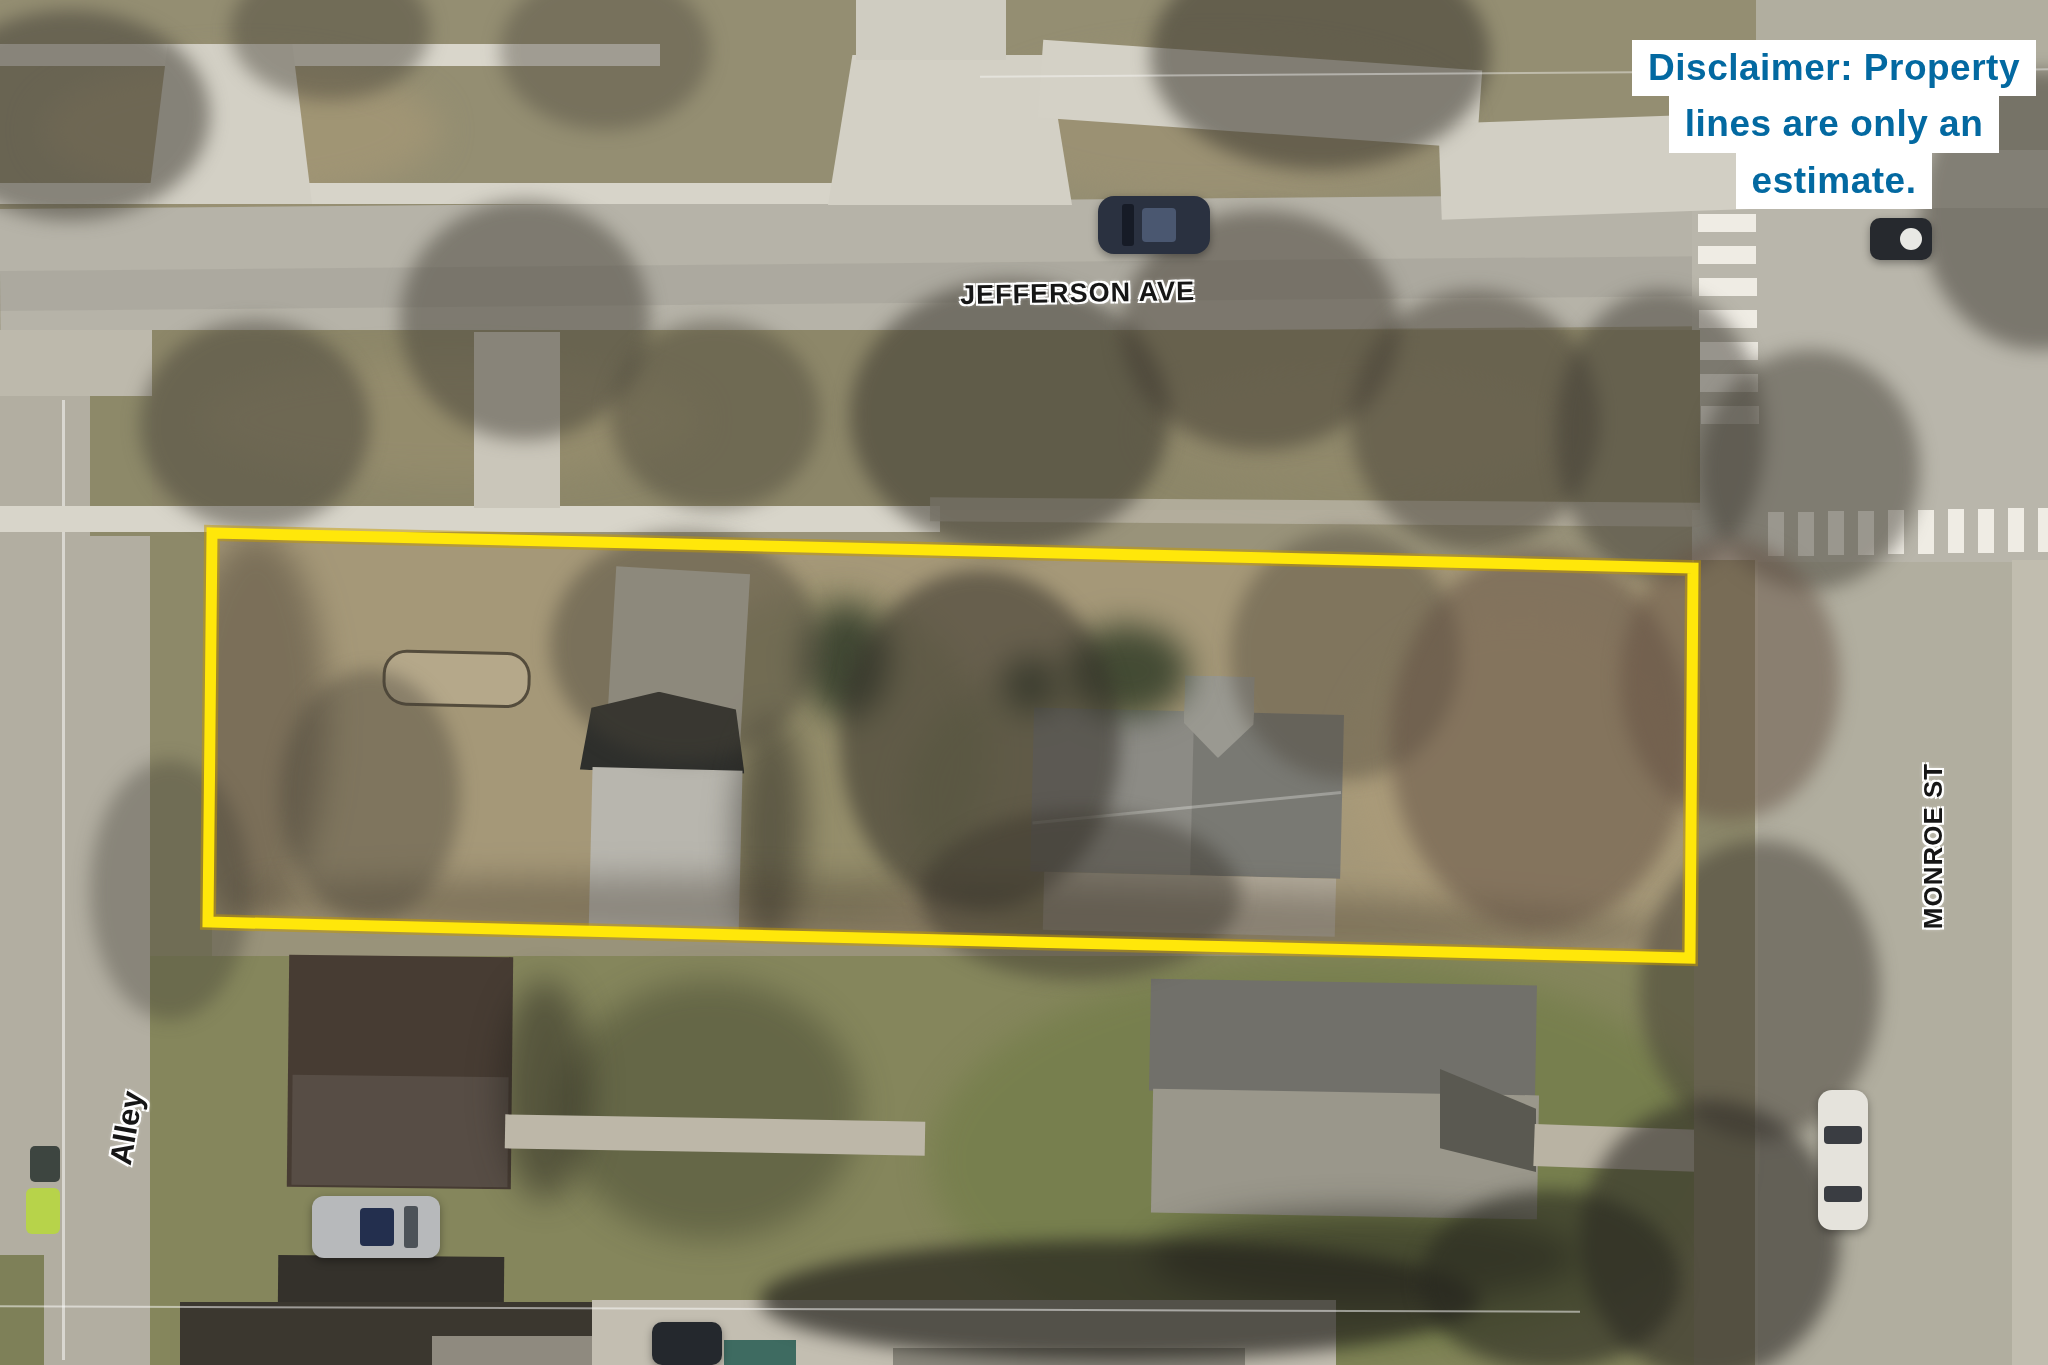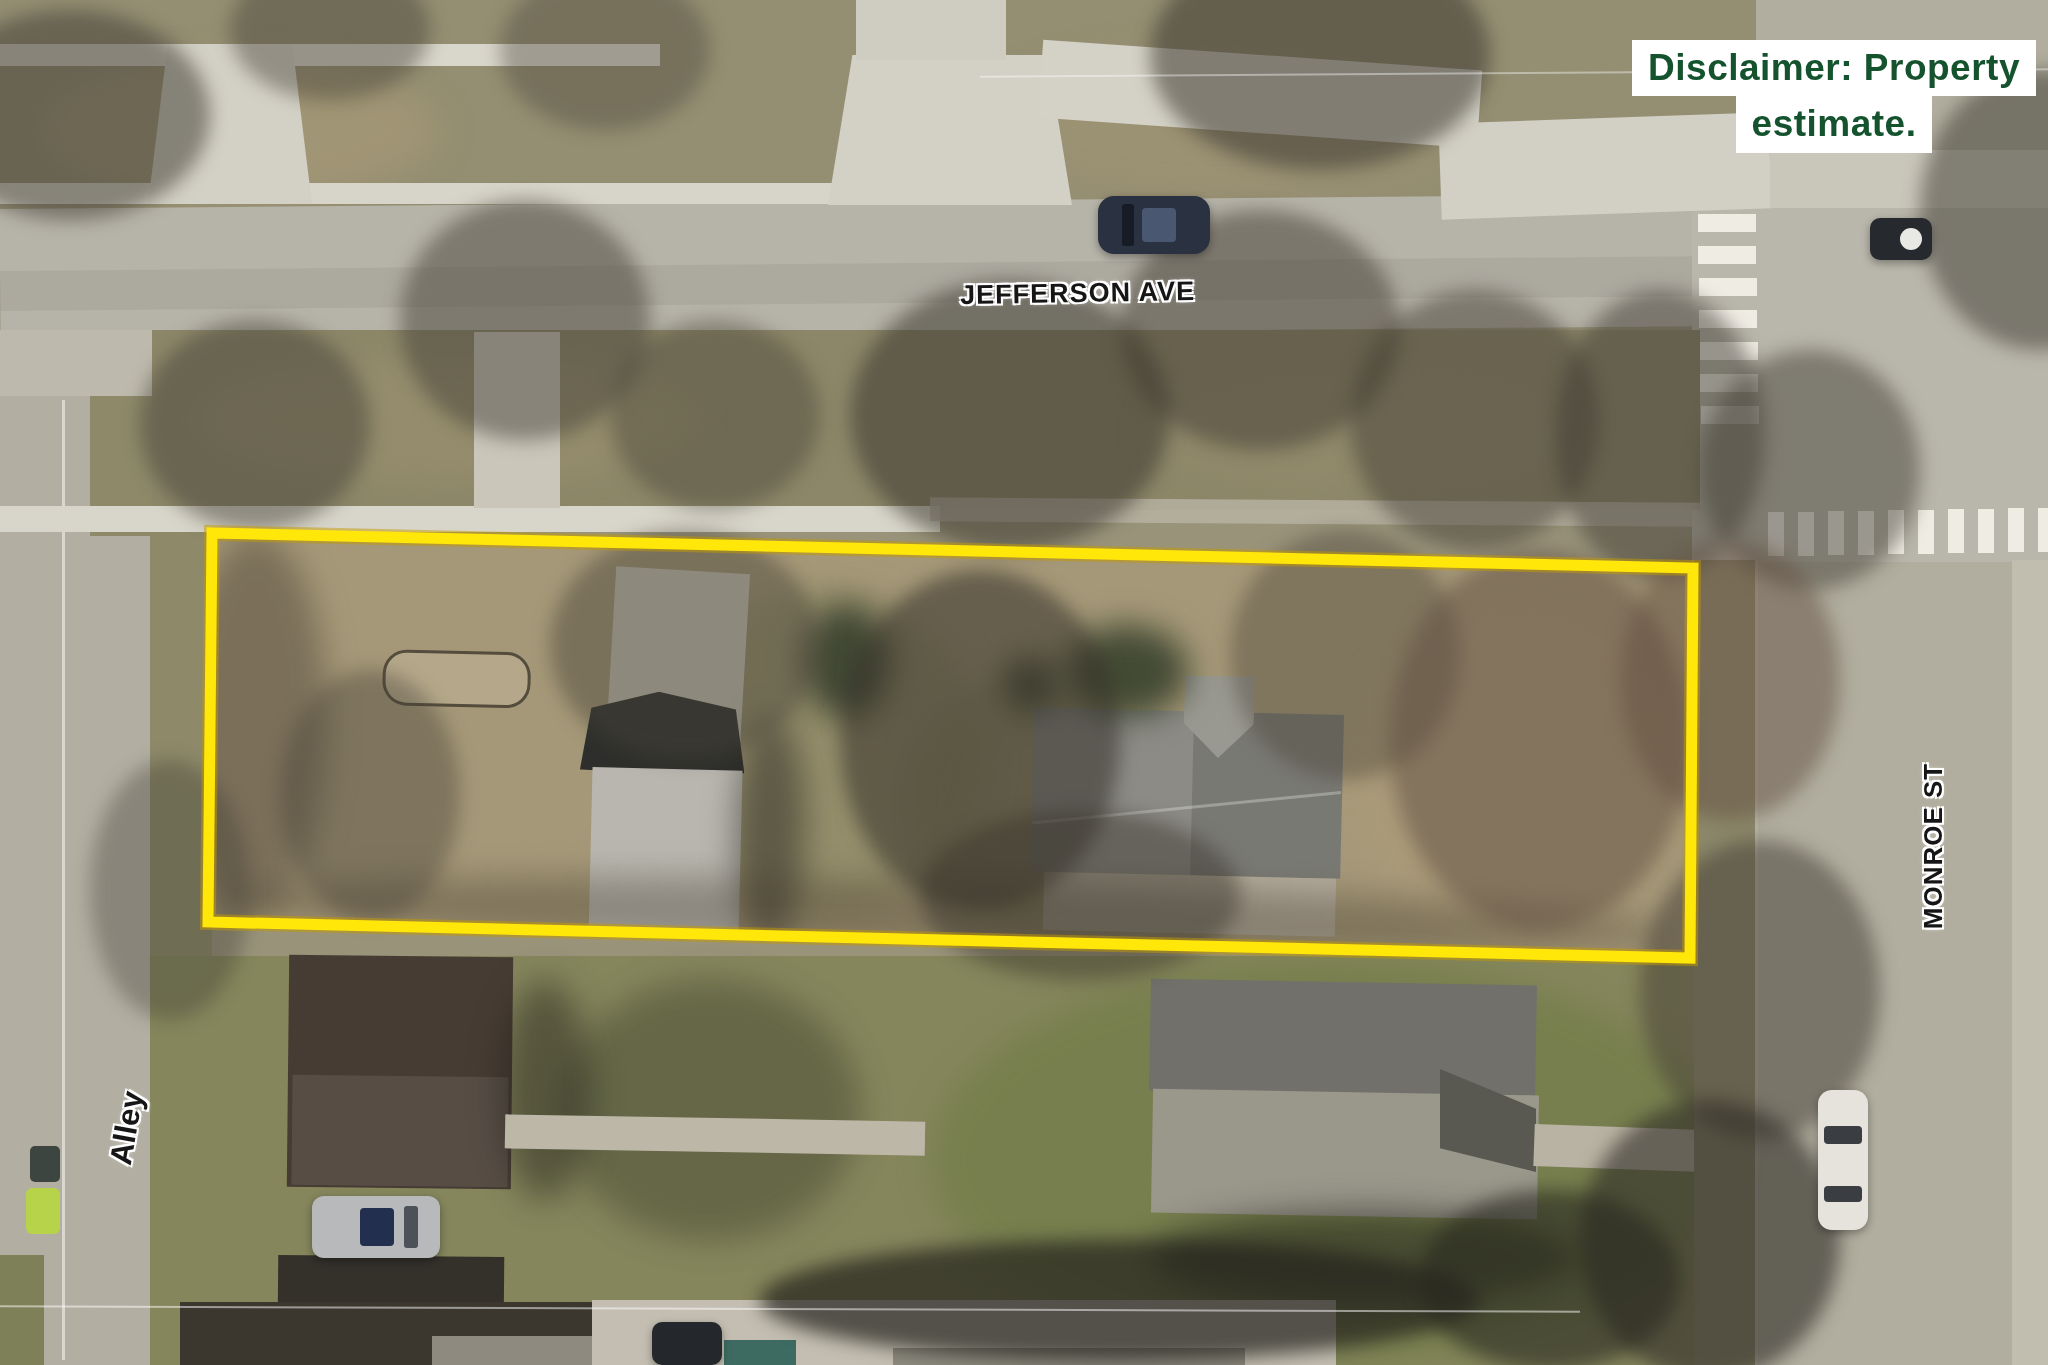--- a/index.html
+++ b/index.html
@@ -8,21 +8,21 @@
   .f{position:absolute}
   .tree{position:absolute;border-radius:50%;filter:blur(9px)}
   .blob{position:absolute;border-radius:50%;filter:blur(16px)}
   .cw{position:absolute;background:rgba(243,241,232,.92)}
   .car{position:absolute;border-radius:10px;box-shadow:0 3px 8px rgba(0,0,0,.35)}
   .lbl{position:absolute;color:#161616;font-weight:700;white-space:nowrap;
        text-shadow:-2px -2px 0 #fff,2px -2px 0 #fff,-2px 2px 0 #fff,2px 2px 0 #fff,0 0 5px #fff}
   .prop{position:absolute;left:212px;top:533px;width:1482px;height:390px;
         transform:rotate(1.36deg);transform-origin:0 0;background:#a59878;overflow:hidden}
   .disc-wrap{position:absolute;right:12px;top:40px;display:flex;flex-direction:column;align-items:center}
-  .disc-line{background:#ffffff;color:#14532d;font-weight:700;font-size:37px;line-height:1.2;
+  .disc-line{background:#ffffff;color:#0369a1;font-weight:700;font-size:37px;line-height:1.2;
              padding:6px 16px;text-align:left;letter-spacing:.5px}
   svg{display:block}
 </style>
 </head>
 <body>
 
 <div id="scene">
 
   <div class="f" style="left:0;top:0;width:2048px;height:210px;background:#948e72"></div>
   <div class="blob" style="left:40px;top:60px;width:400px;height:140px;background:rgba(168,153,118,.6)"></div>
@@ -177,16 +177,17 @@
     <polygon fill="none" points="212,533 1693,568 1690,958 208,922" stroke="rgba(196,154,0,0.5)" stroke-width="16"></polygon>
     <polygon fill="none" stroke-linejoin="miter" points="212,533 1693,568 1690,958 208,922" stroke="#ffe70a" stroke-width="11"></polygon>
   </svg>
 
   <div class="lbl" style="left:960px;top:278px;font-size:27px;letter-spacing:1px;transform:rotate(-1deg)">JEFFERSON AVE</div>
   <div class="lbl" style="left:1933px;top:846px;font-size:26px;letter-spacing:1px;transform:translate(-50%,-50%) rotate(-90deg)">MONROE ST</div>
   <div class="lbl" style="left:127px;top:1128px;font-size:31px;font-weight:600;transform:translate(-50%,-50%) rotate(-80deg)">Alley</div>
 
   <div class="disc-wrap">
     <div class="disc-line">Disclaimer: Property</div>
+    <div class="disc-line">lines are only an</div>
     <div class="disc-line">estimate.</div>
   </div>
 
 </div>
 
 </body></html>

